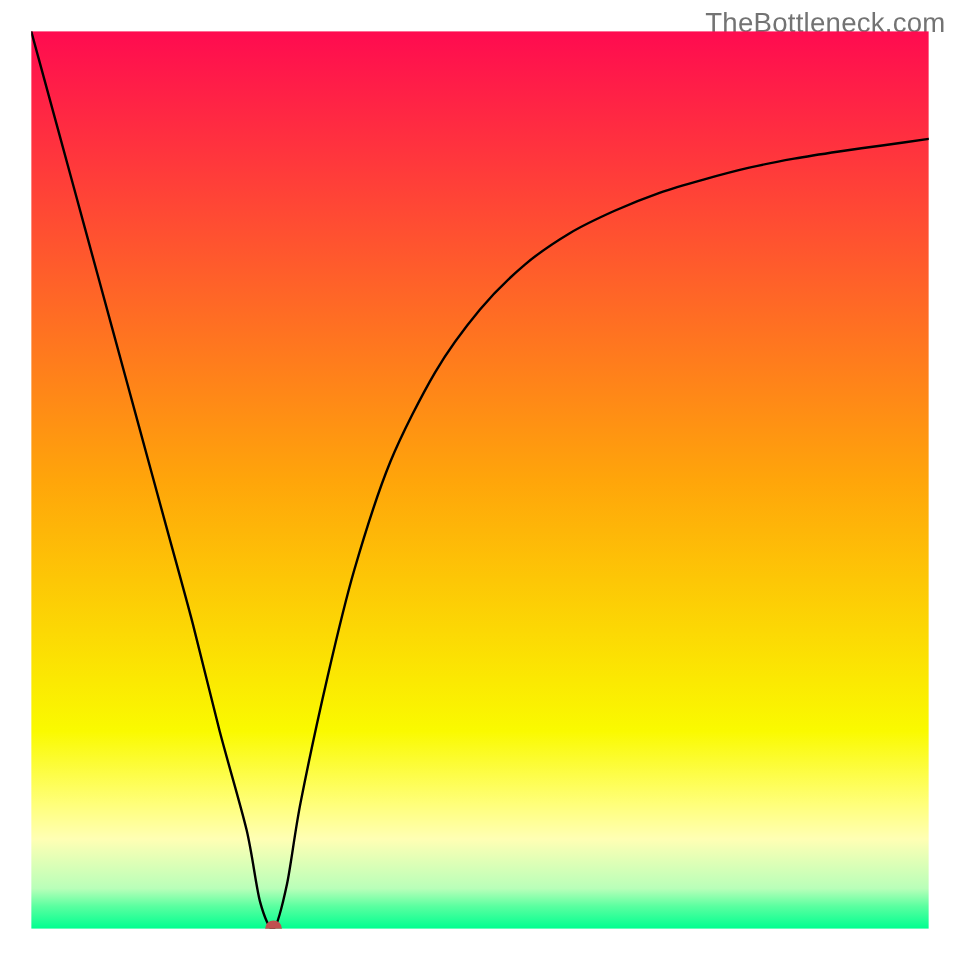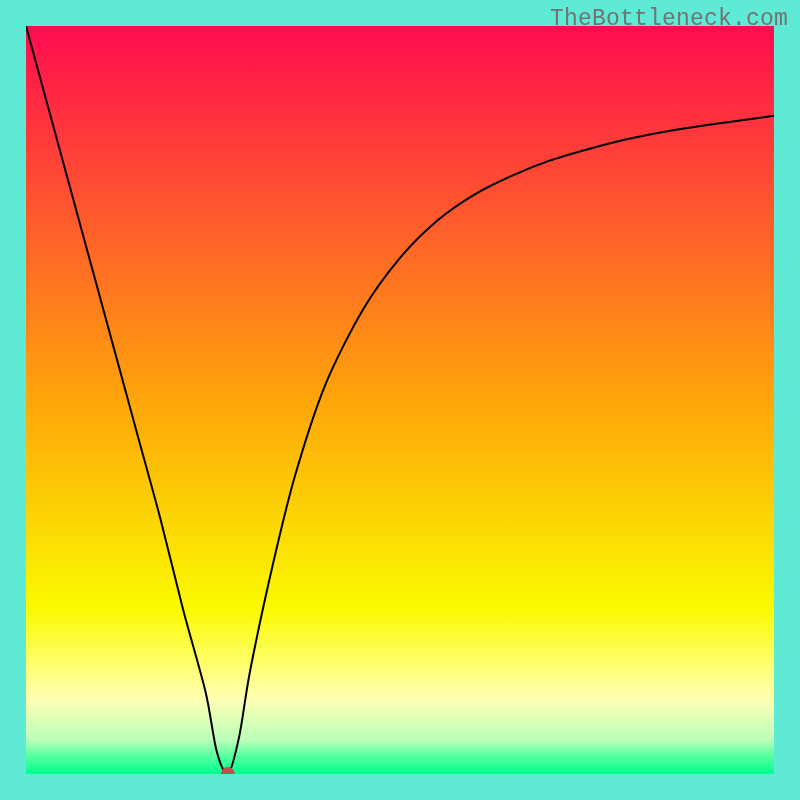--- a/index.html
+++ b/index.html
@@ -8,22 +8,21 @@
     width: 800px;
     height: 800px;
     overflow: hidden;
     background: #000;
     font-family: Arial, Helvetica, sans-serif;
   }
   .stage {
     position: relative;
     width: 800px;
     height: 800px;
-    background: #5eead4;
-    font-family: Liberation Mono, monospace;
+    background: #ffffff;
   }
   .plot-area {
     position: absolute;
     left: 26px;
     top: 26px;
     width: 748px;
     height: 748px;
   }
   .watermark {
     position: absolute;

